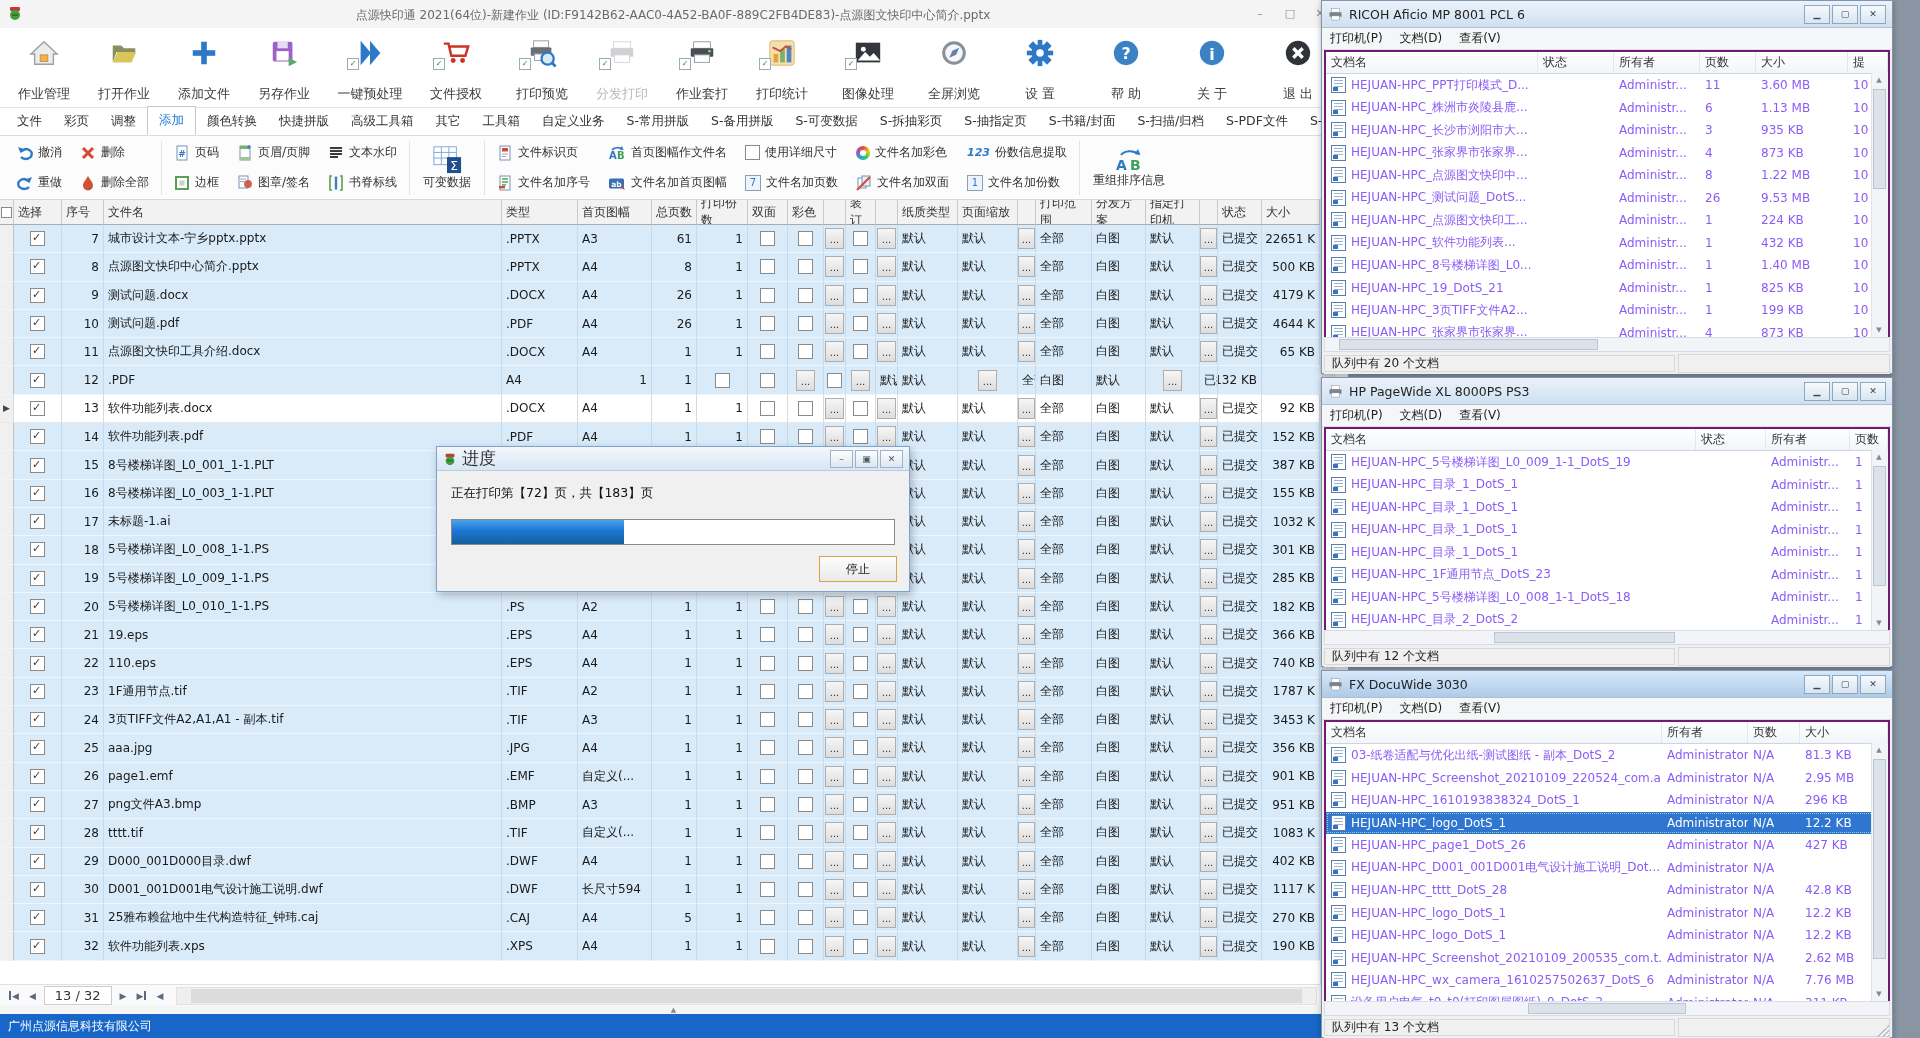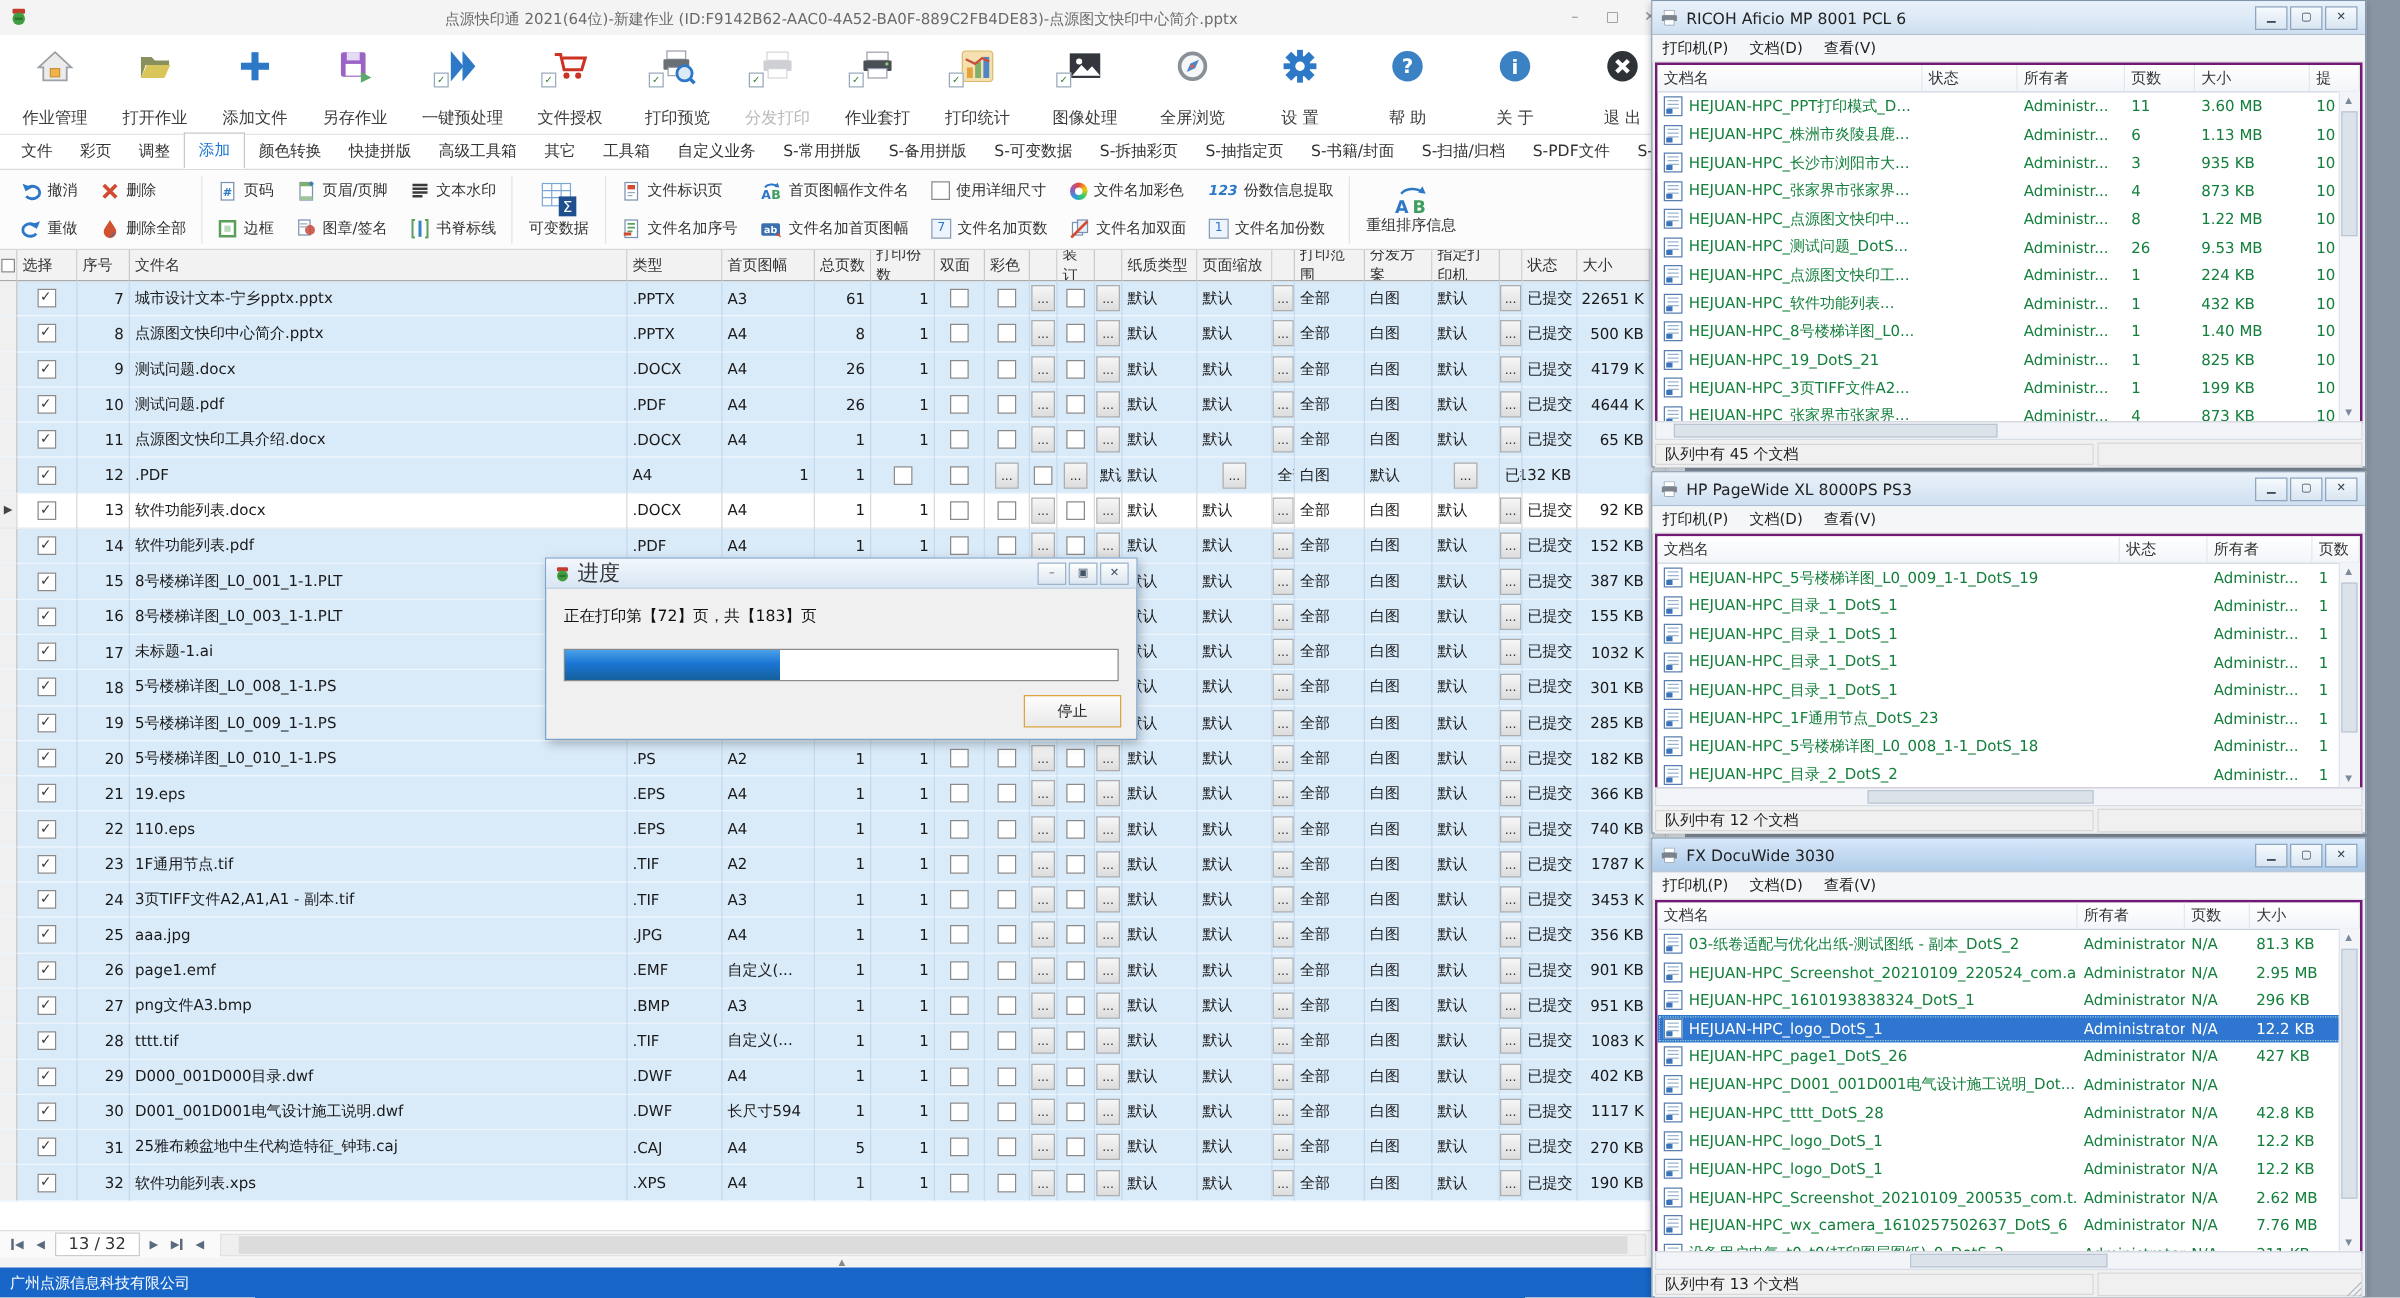--- a/index.html
+++ b/index.html
@@ -86,21 +86,21 @@
   
   .qwin{left:1321px;width:572px;background:#f0f0f0;border:1px solid #7f96ae;box-sizing:border-box;box-shadow:0 2px 6px rgba(0,0,0,.3);}
   .qtitle{height:26px;display:flex;align-items:center;padding:0 6px;background:linear-gradient(#eaf2fa,#cfe0f1);border-bottom:1px solid #aebfd4;}
   .qwin.active .qtitle{background:linear-gradient(#d7e8fa,#aecbe8);}
   .qtitle .t{flex:1;font-size:12.5px;color:#222;margin-left:6px;white-space:nowrap;overflow:hidden;}
   .qbtn{width:24px;height:17px;border:1px solid #8ea6c0;background:linear-gradient(#f6fafd,#d9e5f1);margin-left:2px;display:flex;align-items:center;justify-content:center;font-size:9px;color:#345;}
   .qmenu{height:21px;background:#f5f6f7;border-bottom:1px solid #e0e0e0;display:flex;align-items:center;padding-left:8px;gap:17px;font-size:12px;color:#222;}
   .qlist{position:absolute;left:2px;right:2px;background:#fff;border:2px solid #701a75;overflow:hidden;}
   .qhead{display:grid;height:21px;border-bottom:1px solid #cdd5e0;background:linear-gradient(#ffffff,#f2f5f9);}
   .qhc{border-right:1px solid #e3e8ef;font-size:12px;color:#333;display:flex;align-items:center;padding:0 5px;box-sizing:border-box;overflow:hidden;}
-  .qrow{display:grid;height:22.5px;font-size:12px;color:#15803d;}
+  .qrow{display:grid;height:22.5px;font-size:12px;color:#8b5cf6;}
   .qc{display:flex;align-items:center;padding:0 5px;overflow:hidden;white-space:nowrap;box-sizing:border-box;}
   .qrow.sel{background:#2f76d0;color:#fff;outline:1px dotted #9cc;outline-offset:-2px;}
   .qvsb{position:absolute;top:21px;right:0;bottom:0;width:16px;background:#f2f4f7;border-left:1px solid #dfe4ea;}
   .qvthumb{position:absolute;left:1px;width:13px;background:#dbe2ea;border:1px solid #bac6d3;box-sizing:border-box;}
   .qhsb{position:absolute;left:2px;right:2px;height:15px;background:#f2f4f7;border:1px solid #d7dde4;box-sizing:border-box;}
   .qhthumb{position:absolute;top:1px;height:11px;background:#dbe2ea;border:1px solid #bac6d3;box-sizing:border-box;}
   .qstatus{position:absolute;left:2px;right:2px;height:21px;background:#f0f0f0;display:flex;align-items:center;font-size:12px;color:#222;}
   .qs-left{flex:0 0 62%;border:1px solid #d8d8d8;border-radius:1px;height:17px;display:flex;align-items:center;padding:0 7px;box-sizing:border-box;}
   .qs-right{flex:1;border:1px solid #d8d8d8;height:17px;margin-left:3px;}
   .grip{position:absolute;right:1px;bottom:1px;width:12px;height:12px;background:
@@ -1792,21 +1792,21 @@
     <div class="qvsb">
         <div class="sbarrow">▲</div>
         <div class="qvthumb" style="top:16px;height:100px;"></div>
         <div class="sbarrow" style="position:absolute;bottom:0;">▼</div>
       </div>
   </div>
   <div class="qhsb" style="top:336px;">
       <div class="qhthumb" style="left:14px;width:46%;"></div>
     </div>
   <div class="qstatus" style="top:352px;">
-      <span class="qs-left">队列中有 45 个文档</span>
+      <span class="qs-left">队列中有 20 个文档</span>
       <span class="qs-right"></span>
     </div>
 </div>
 
 <div class="qwin abs w1" style="top:377px;height:290px;">
   <div class="qtitle">
     <span>
         <svg width="15" height="13" viewBox="0 0 32 28">
           <rect x="7" y="1" width="18" height="8" fill="#fff" stroke="#789"></rect>
           <rect x="3" y="9" width="26" height="10" rx="1" fill="#7d838a"></rect>

